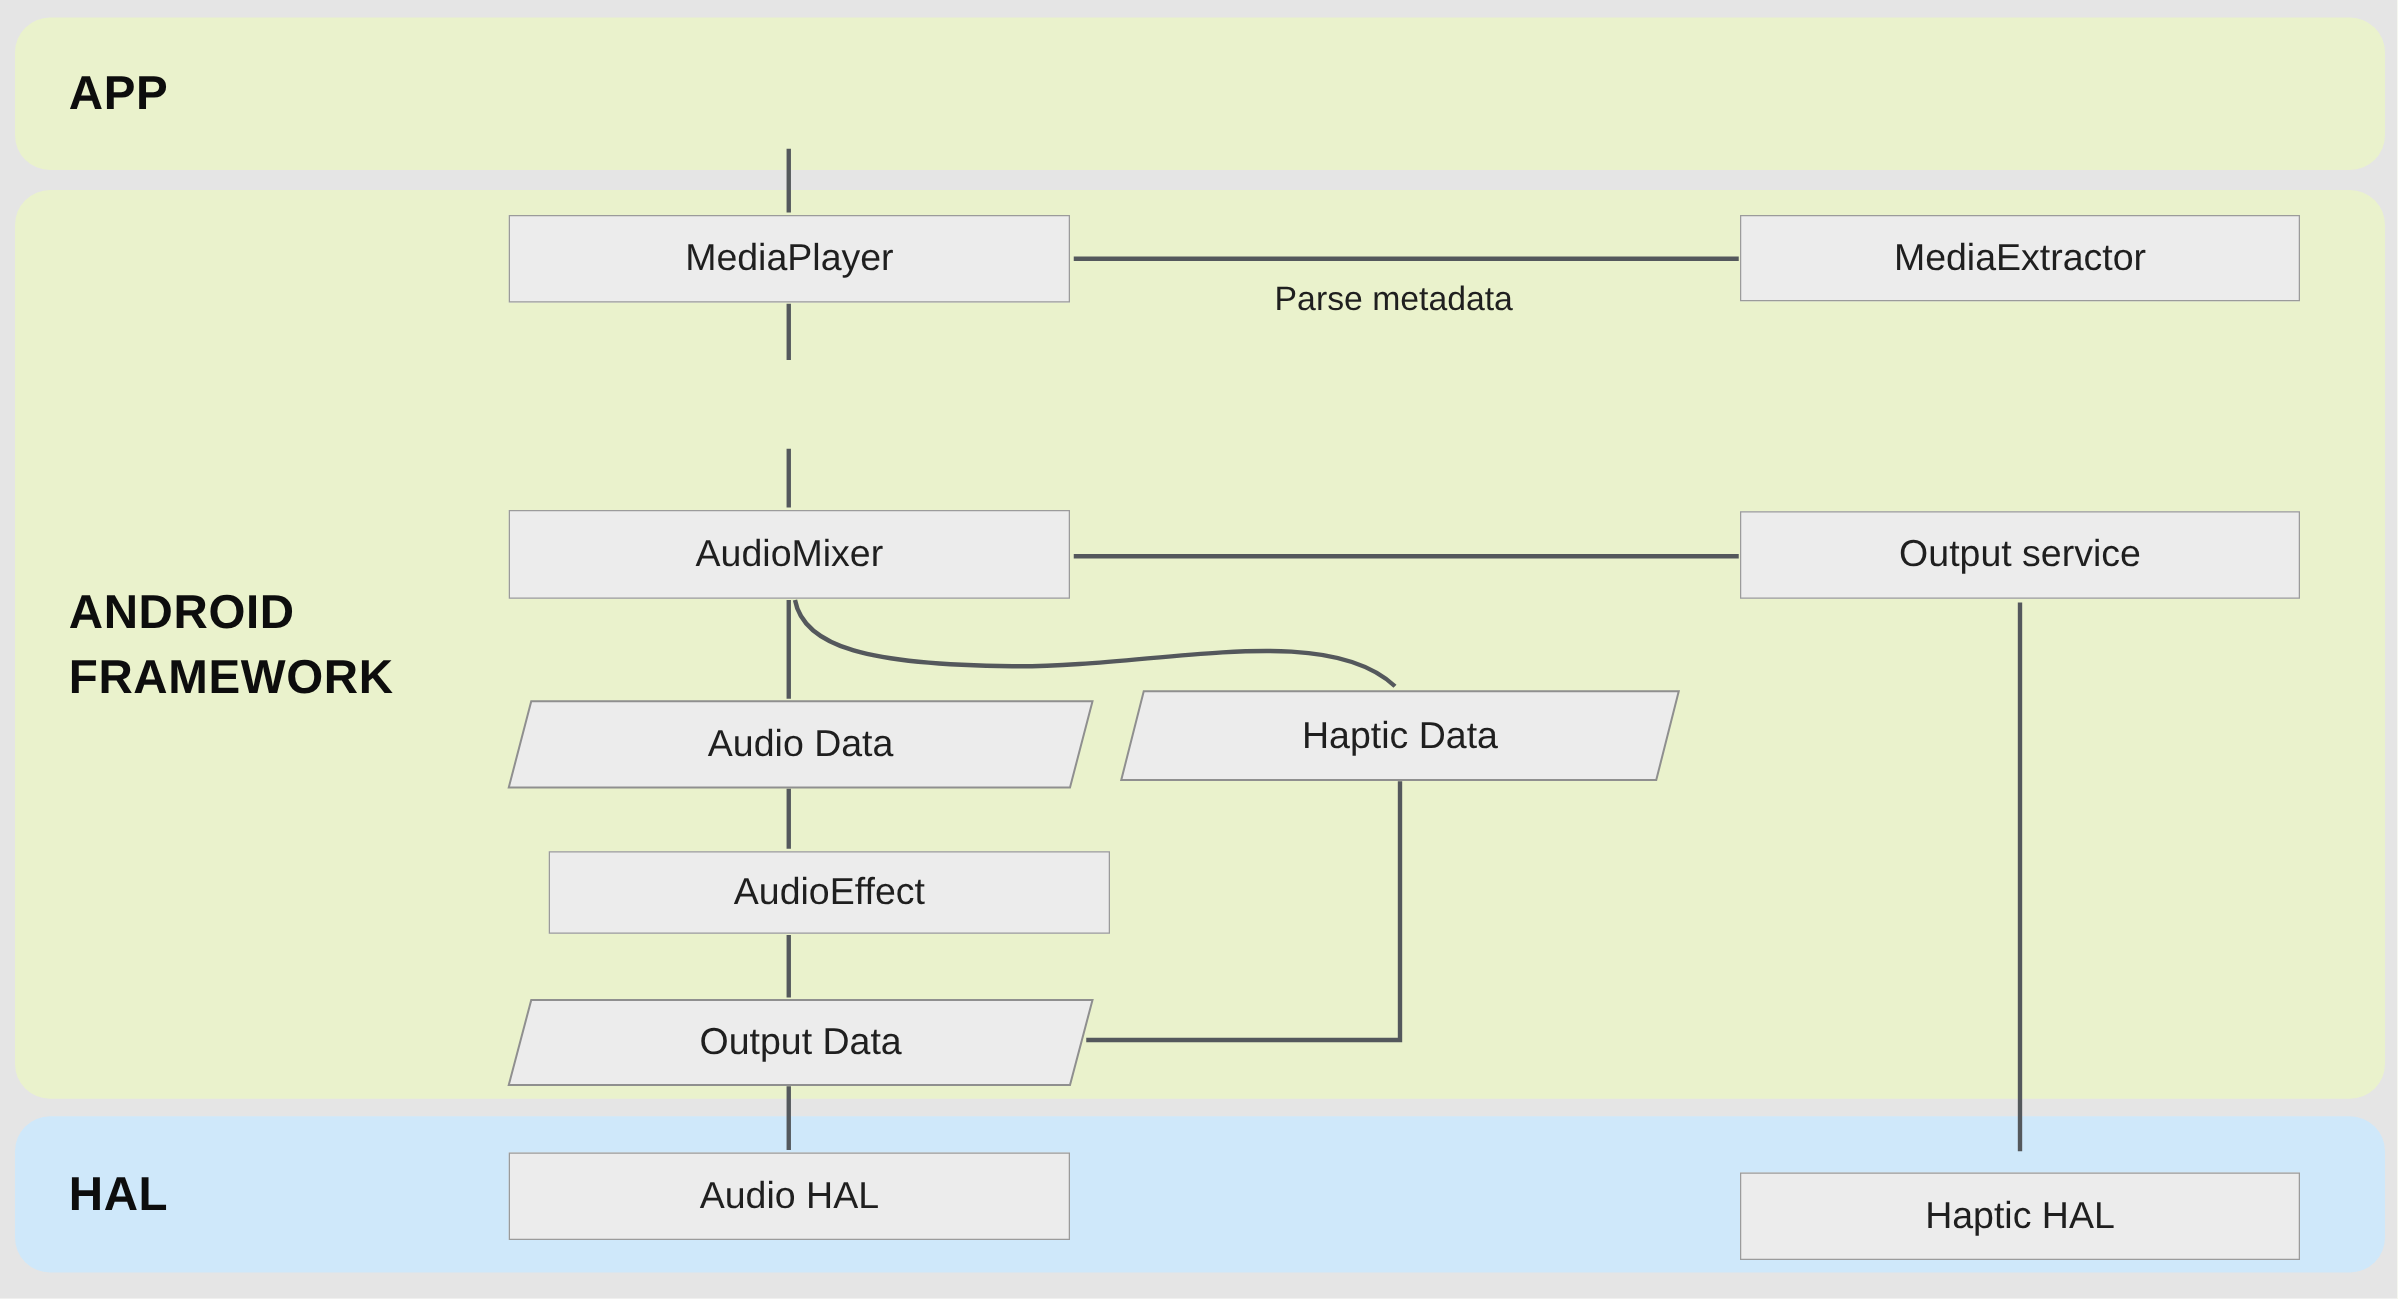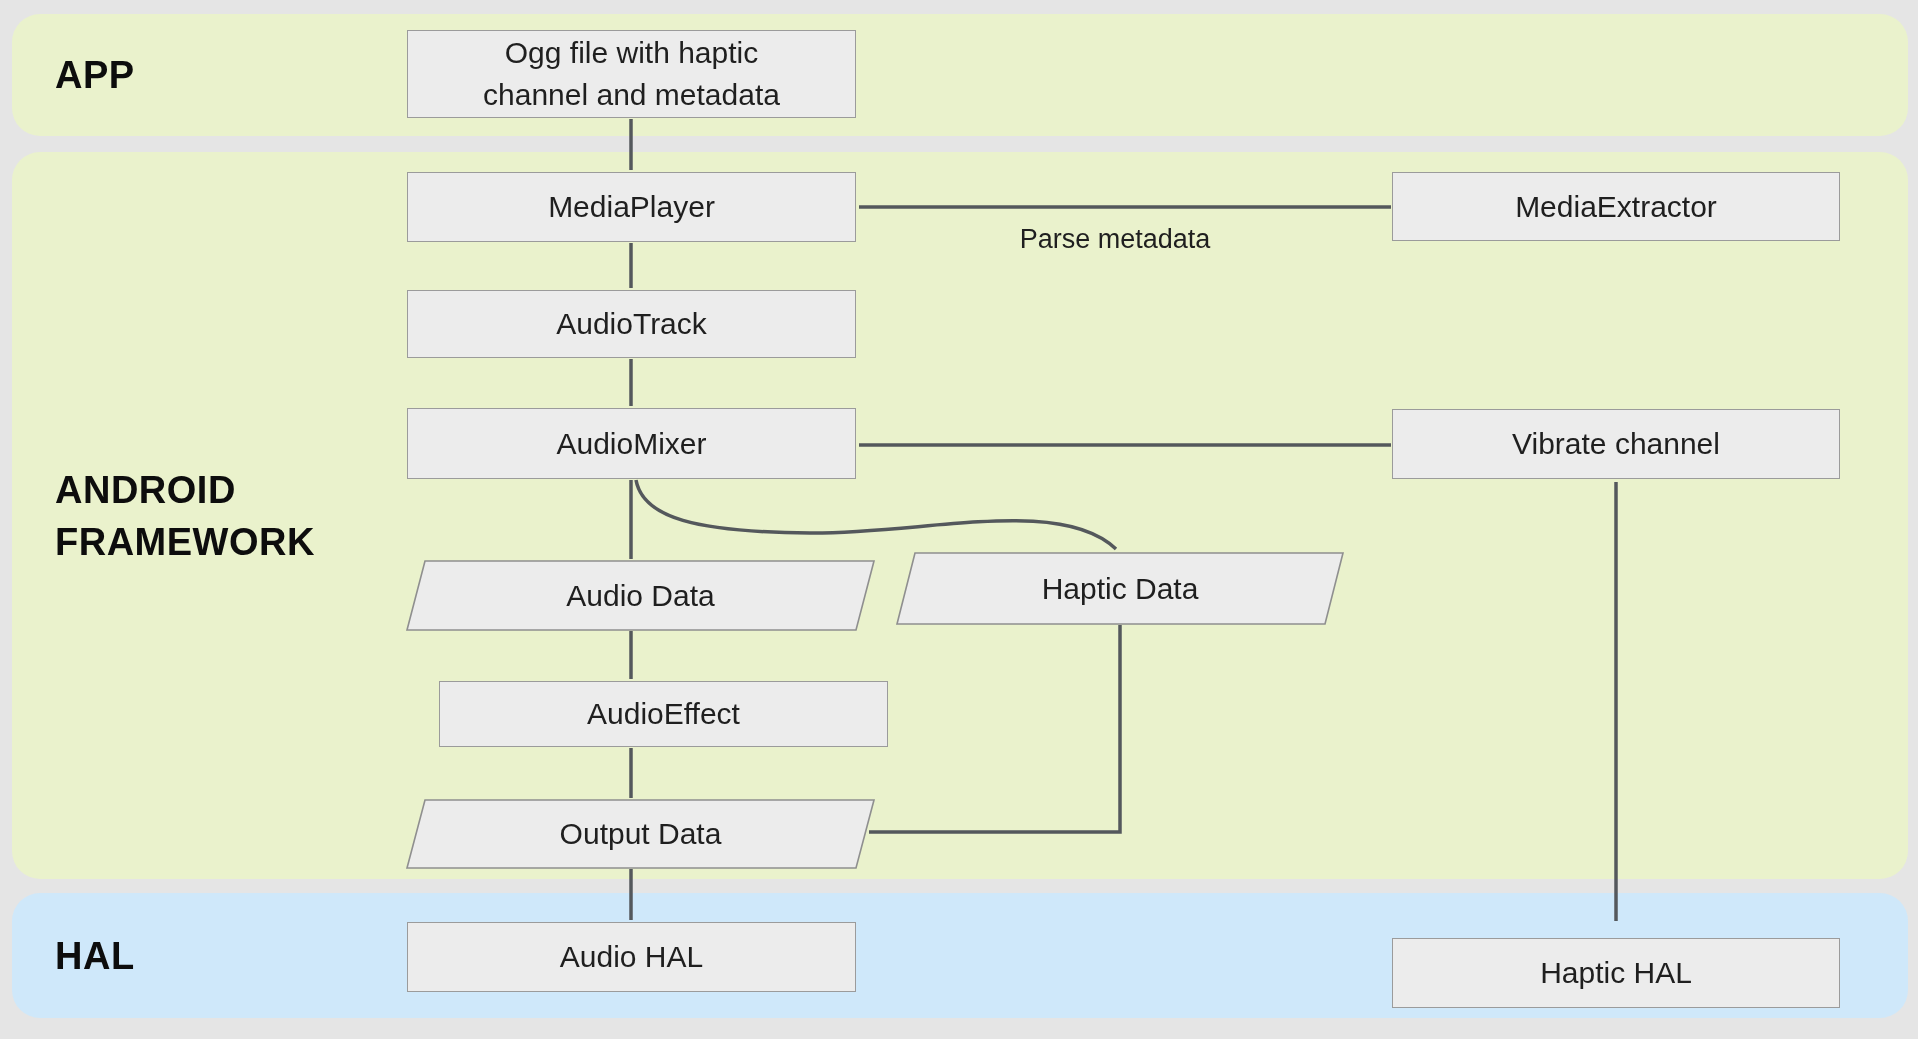--- a/index.html
+++ b/index.html
@@ -61,27 +61,24 @@
     <path d="M 1391 445 L 859 445" marker-end="url(#ah)" stroke="#54585c"></path>
     <path d="M 631 480 L 631 559" marker-end="url(#ah)" stroke="#54585c"></path>
     <path d="M 636 480 C 643 518 696 532 810 533 S 1060 496 1116 549" marker-end="url(#ah)" stroke="#54585c"></path>
     <path d="M 631 631 L 631 679" marker-end="url(#ah)" stroke="#54585c"></path>
     <path d="M 631 748 L 631 798" marker-end="url(#ah)" stroke="#54585c"></path>
     <path d="M 1120 625 L 1120 832 L 869 832" marker-end="url(#ah)" stroke="#54585c"></path>
     <path d="M 631 869 L 631 920" marker-end="url(#ah)" stroke="#54585c"></path>
     <path d="M 1616 921 L 1616 482" marker-end="url(#ah)" stroke="#54585c"></path>
   </svg>
 
-  <div class="node" style="left:407px;top:30px;width:449px;height:88px;">Ogg file with haptic
-channel and metadata</div>
   <div class="node" style="left:407px;top:172px;width:449px;height:70px;">MediaPlayer</div>
   <div class="node" style="left:1392px;top:172px;width:448px;height:69px;">MediaExtractor</div>
-  <div class="node" style="left:407px;top:290px;width:449px;height:68px;">AudioTrack</div>
   <div class="node" style="left:407px;top:408px;width:449px;height:71px;">AudioMixer</div>
-  <div class="node" style="left:1392px;top:409px;width:448px;height:70px;">Vibrate channel</div>
+  <div class="node" style="left:1392px;top:409px;width:448px;height:70px;">Output service</div>
   <div class="node" style="left:407px;top:681px;width:449px;height:66px;margin-left:32px;">AudioEffect</div>
   <div class="node" style="left:407px;top:922px;width:449px;height:70px;">Audio HAL</div>
   <div class="node" style="left:1392px;top:922px;width:448px;height:70px;margin-top:16px;">Haptic HAL</div>
 
   <div class="shape-label" style="left:407px;top:561px;width:467px;height:69px;">Audio Data</div>
   <div class="shape-label" style="left:897px;top:553px;width:446px;height:71px;">Haptic Data</div>
   <div class="shape-label" style="left:407px;top:800px;width:467px;height:68px;">Output Data</div>
 
   <div class="edge-label" style="left:1000px;top:224px;width:230px;">Parse metadata</div>
 

